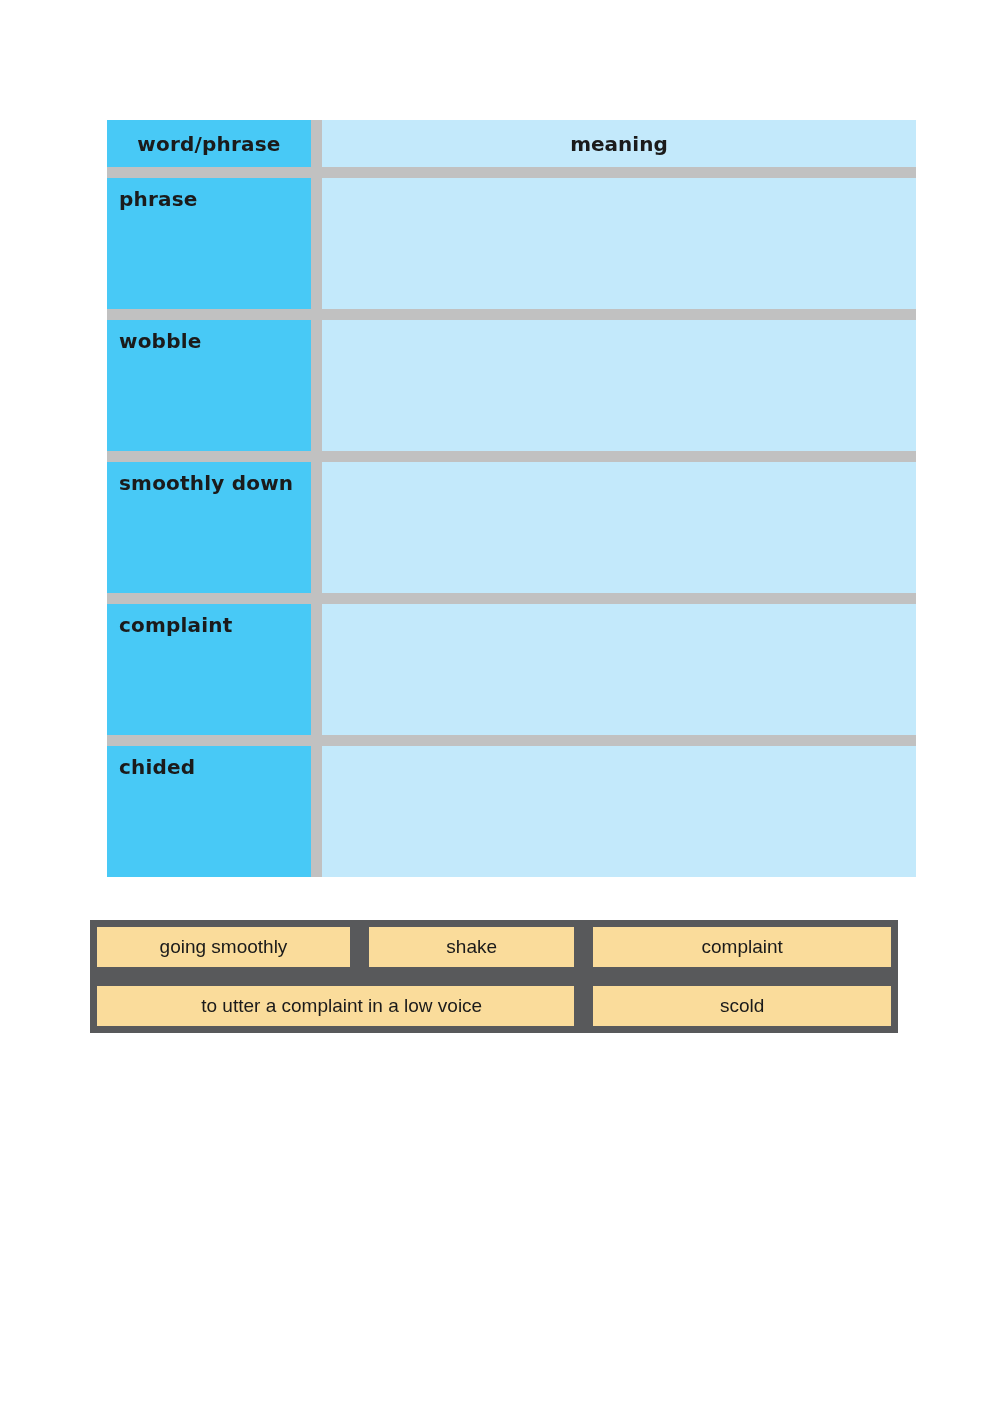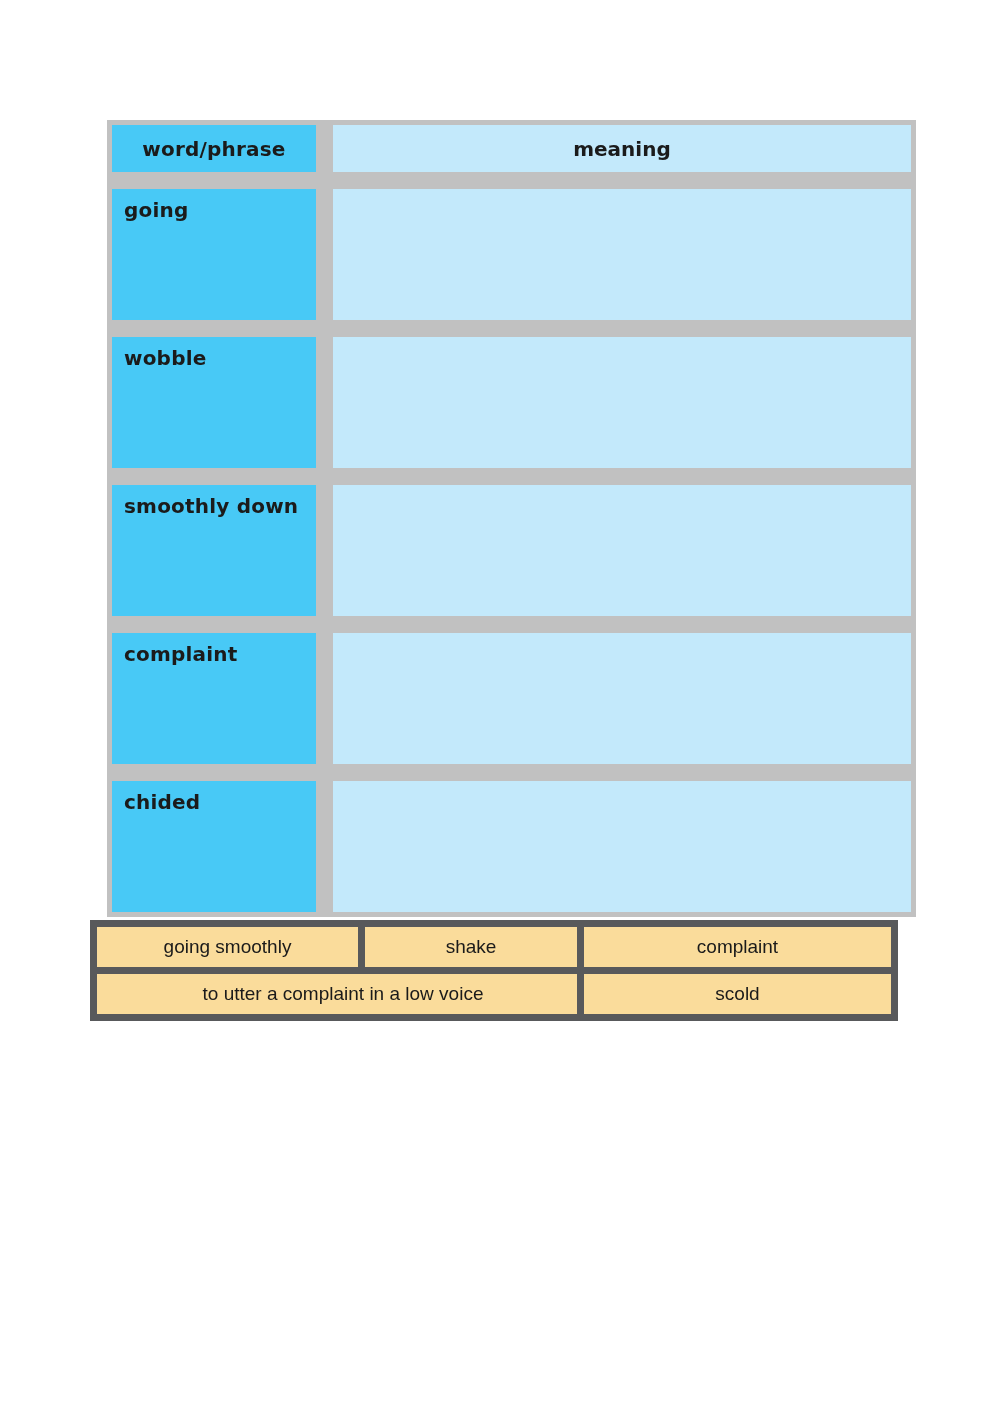--- a/index.html
+++ b/index.html
@@ -10,25 +10,24 @@
     font-family: "DejaVu Sans", sans-serif;
     overflow: hidden;
   }
 
   
   .vocab-table {
     position: absolute;
     left: 107px; top: 120px;
     width: 809px;
     background: var(--table-border, #c1c1c1);
-    padding: 5px;
     display: grid;
     grid-template-columns: 204px 1fr;
     grid-template-rows: 47px repeat(5, 131px);
-    gap: 17px;
+    gap: 11px;
   }
   .cell { width: 100%; height: 100%; }
   .cell-word {
     background: var(--word-cell, #48c9f6);
     color: var(--text, #1b1b1b);
     font-weight: bold;
     font-size: 20px;
     padding: 9px 6px 0 12px;
     letter-spacing: 0.2px;
   }
@@ -49,21 +48,21 @@
   
   .word-bank {
     position: absolute;
     left: 90px; top: 920px;
     width: 808px;
     background: var(--bank-frame, #58595b);
     padding: 7px;
     display: grid;
     grid-template-columns: 261fr 212fr 307fr;
     grid-auto-rows: 40px;
-    gap: 7px;
+    gap: 19px;
   }
   .chip {
     background: var(--chip-bg, #fadc9b);
     display: flex;
     align-items: center;
     justify-content: center;
     font-family: "Liberation Sans", sans-serif;
     font-size: 19px;
     color: #1a1a1a;
     cursor: grab;
@@ -72,21 +71,21 @@
   .chip-span2 { grid-column: 1 / span 2; padding-left: 12px; }
 </style>
 </head>
 <body>
 
 <div class="vocab-table">
 
   <div class="cell cell-word cell-header">word/phrase</div>
   <div class="cell cell-meaning cell-header">meaning</div>
 
-  <div class="cell cell-word">going</div>
+  <div class="cell cell-word">phrase</div>
   <div class="cell cell-meaning"></div>
 
   <div class="cell cell-word">wobble</div>
   <div class="cell cell-meaning"></div>
 
   <div class="cell cell-word">smoothly down</div>
   <div class="cell cell-meaning"></div>
 
   <div class="cell cell-word">complaint</div>
   <div class="cell cell-meaning"></div>

